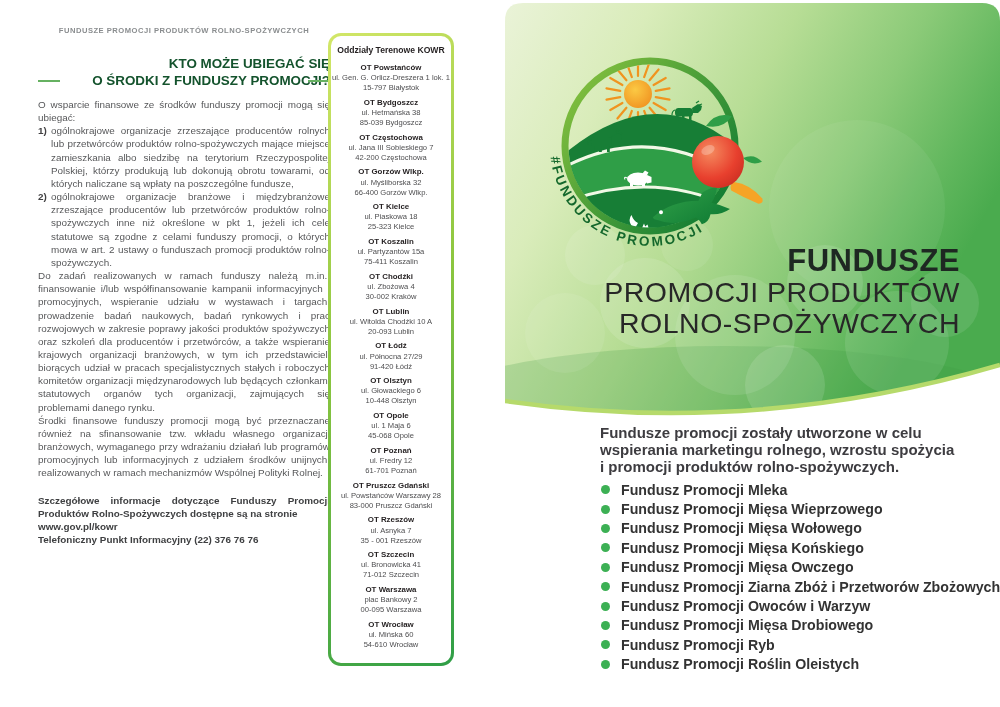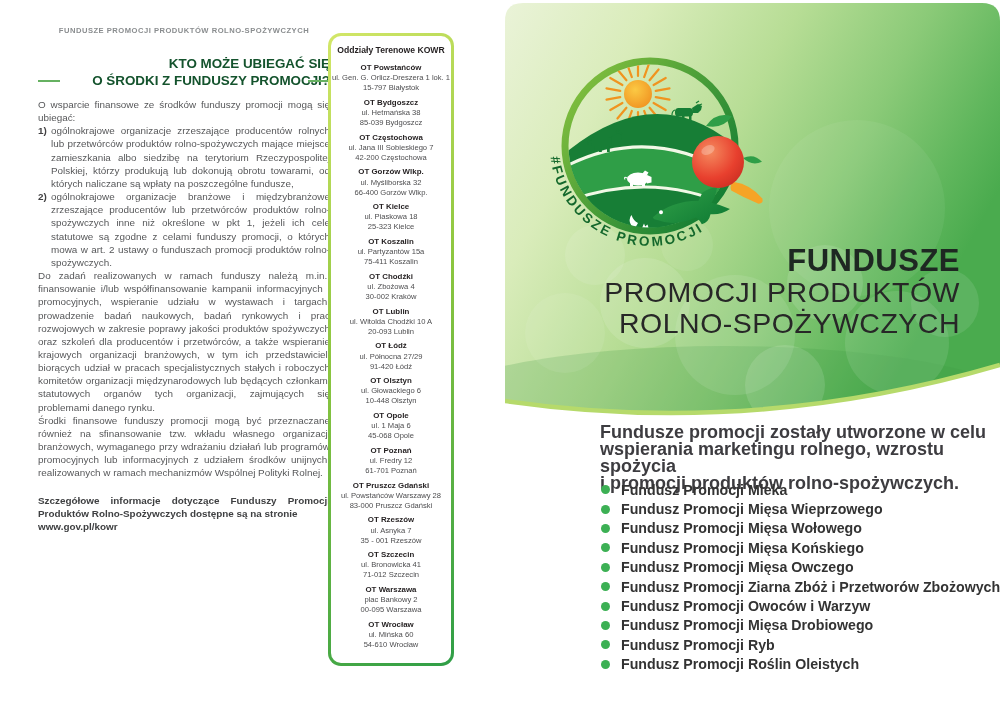--- a/index.html
+++ b/index.html
@@ -33,21 +33,21 @@
   .office .on{font-size:7.9px;font-weight:bold;line-height:10.2px;color:#231f20;}
   .office .oa{font-size:7.6px;line-height:10px;color:#4d4d4f;}
 
   
   .panel{position:absolute;left:505px;top:3px;width:495px;height:420px;}
   .panel-svg{position:absolute;left:0;top:0;}
   .logo-svg{position:absolute;left:33px;top:39px;width:230px;height:230px;}
   .rtitle{position:absolute;right:40px;top:241px;text-align:right;color:#1e2822;}
   .rt1{font-size:31px;font-weight:800;letter-spacing:.5px;line-height:33px;}
   .rt2{font-size:28.5px;font-weight:400;letter-spacing:.5px;line-height:30.5px;color:#272727;}
-  .rintro{position:absolute;left:600px;top:424px;font-size:18px;font-weight:bold;
+  .rintro{position:absolute;left:600px;top:424px;font-size:15px;font-weight:bold;
           color:#3d3c40;line-height:17px;}
   .funds{position:absolute;left:601px;top:480px;}
   .fund{display:flex;align-items:center;height:19.4px;}
   .dot{flex:none;width:9px;height:9px;border-radius:50%;background:#3cb054;margin-right:11px;}
   .flabel{font-size:14.2px;font-weight:bold;color:#333333;white-space:nowrap;}
 </style>
 </head>
 <body>
 
 <div id="page">
@@ -68,20 +68,21 @@
       </div>
       <div class="oli">
         <span class="num">2)</span>
         <span class="litext">ogólnokrajowe organizacje branżowe i międzybranżowe zrzeszające producentów lub przetwórców produktów rolno-spożywczych inne niż określone w pkt 1, jeżeli ich cele statutowe są zgodne z celami funduszy promocji, o których mowa w art. 2 ustawy o funduszach promocji produktów rolno-spożywczych.</span>
       </div>
       <p class="gap">Do zadań realizowanych w ramach funduszy należą m.in.: finansowanie i/lub współfinansowanie kampanii informacyjnych i promocyjnych, wspieranie udziału w wystawach i targach, prowadzenie badań naukowych, badań rynkowych i prac rozwojowych w zakresie poprawy jakości produktów spożywczych oraz szkoleń dla producentów i przetwórców, a także wspieranie krajowych organizacji branżowych, w tym ich przedstawicieli biorących udział w pracach specjalistycznych stałych i roboczych komitetów organizacji międzynarodowych lub będących członkami statutowych organów tych organizacji, zajmujących się problemami danego rynku.</p>
       <p class="gap">Środki finansowe funduszy promocji mogą być przeznaczane również na sfinansowanie tzw. wkładu własnego organizacji branżowych, wymaganego przy wdrażaniu działań lub programów promocyjnych lub informacyjnych z udziałem środków unijnych, realizowanych w ramach mechanizmów Wspólnej Polityki Rolnej.</p>
       <div class="foot">
         <div style="text-align:justify;">Szczegółowe informacje dotyczące Funduszy Promocji Produktów Rolno-Spożywczych dostępne są na stronie</div>
         <div>www.gov.pl/kowr</div>
+        <div>Telefoniczny Punkt Informacyjny (22) 376 76 76</div>
       </div>
     </div>
   </div>
 
   <div class="kowr">
     <div class="kowr-h">Oddziały Terenowe KOWR</div>
 
     <div class="office">
       <div class="on">OT Powstańców</div>
       <div class="oa">ul. Gen. G. Orlicz-Dreszera 1 lok. 1</div>

